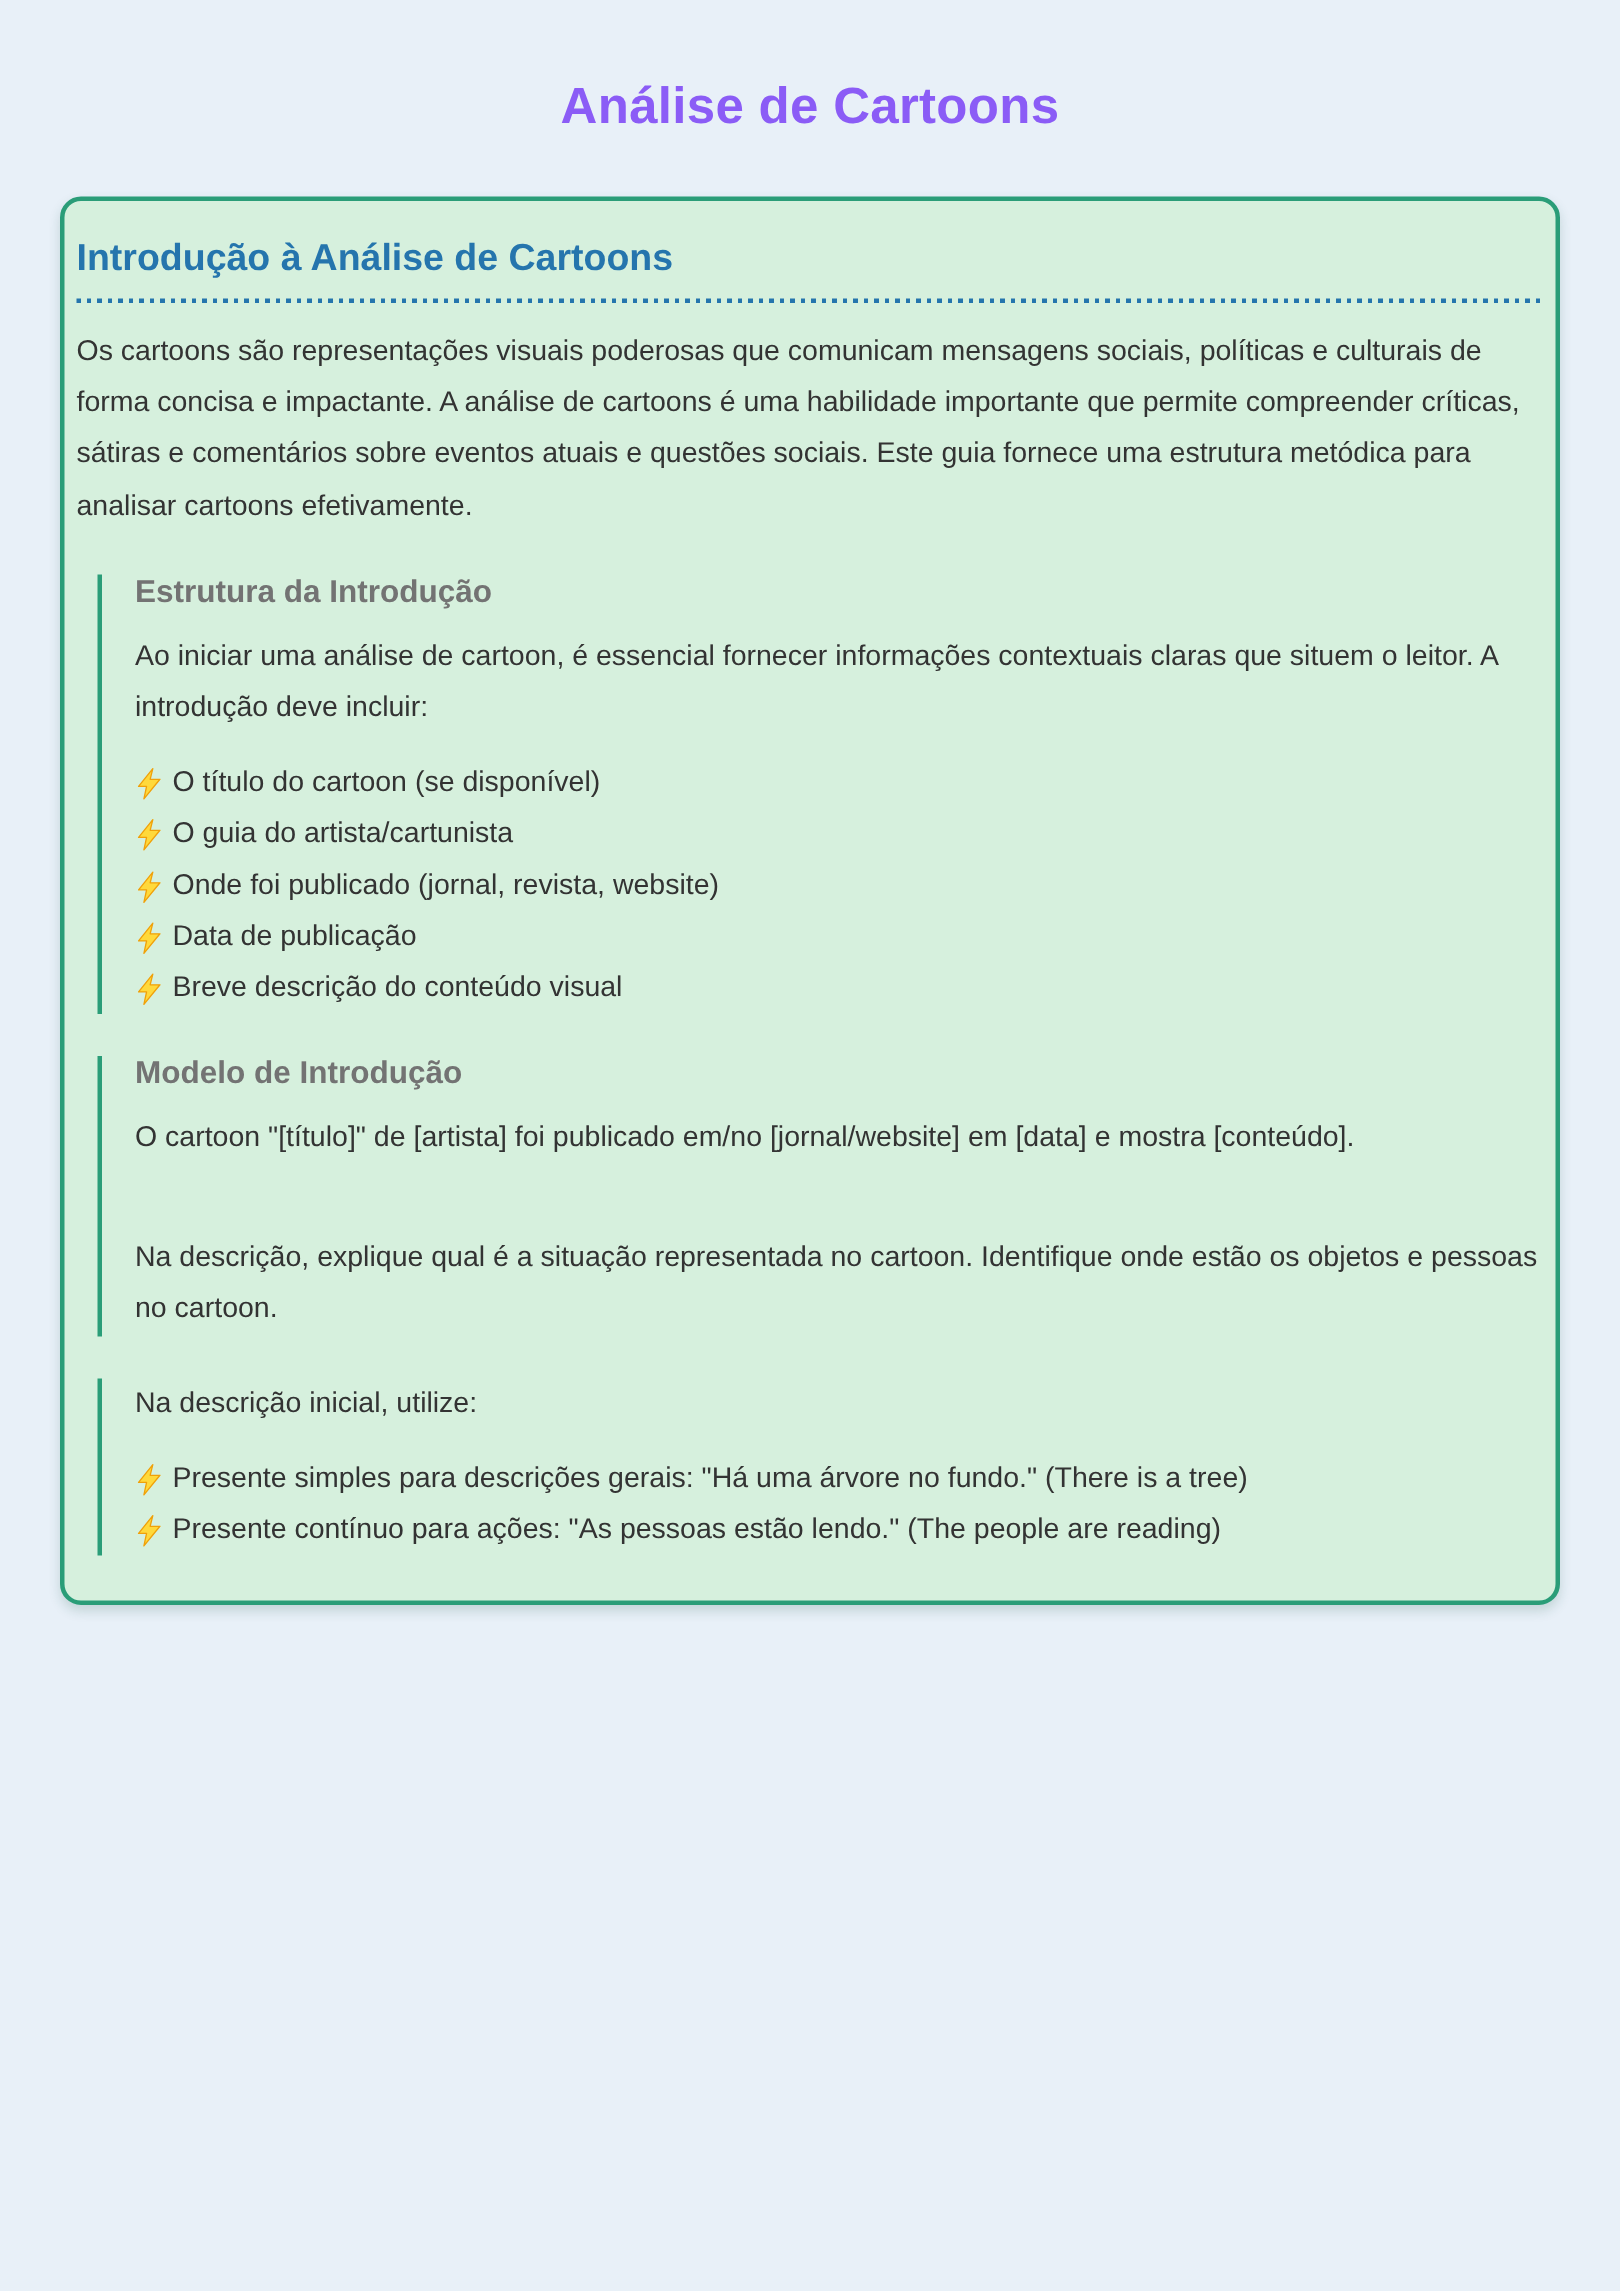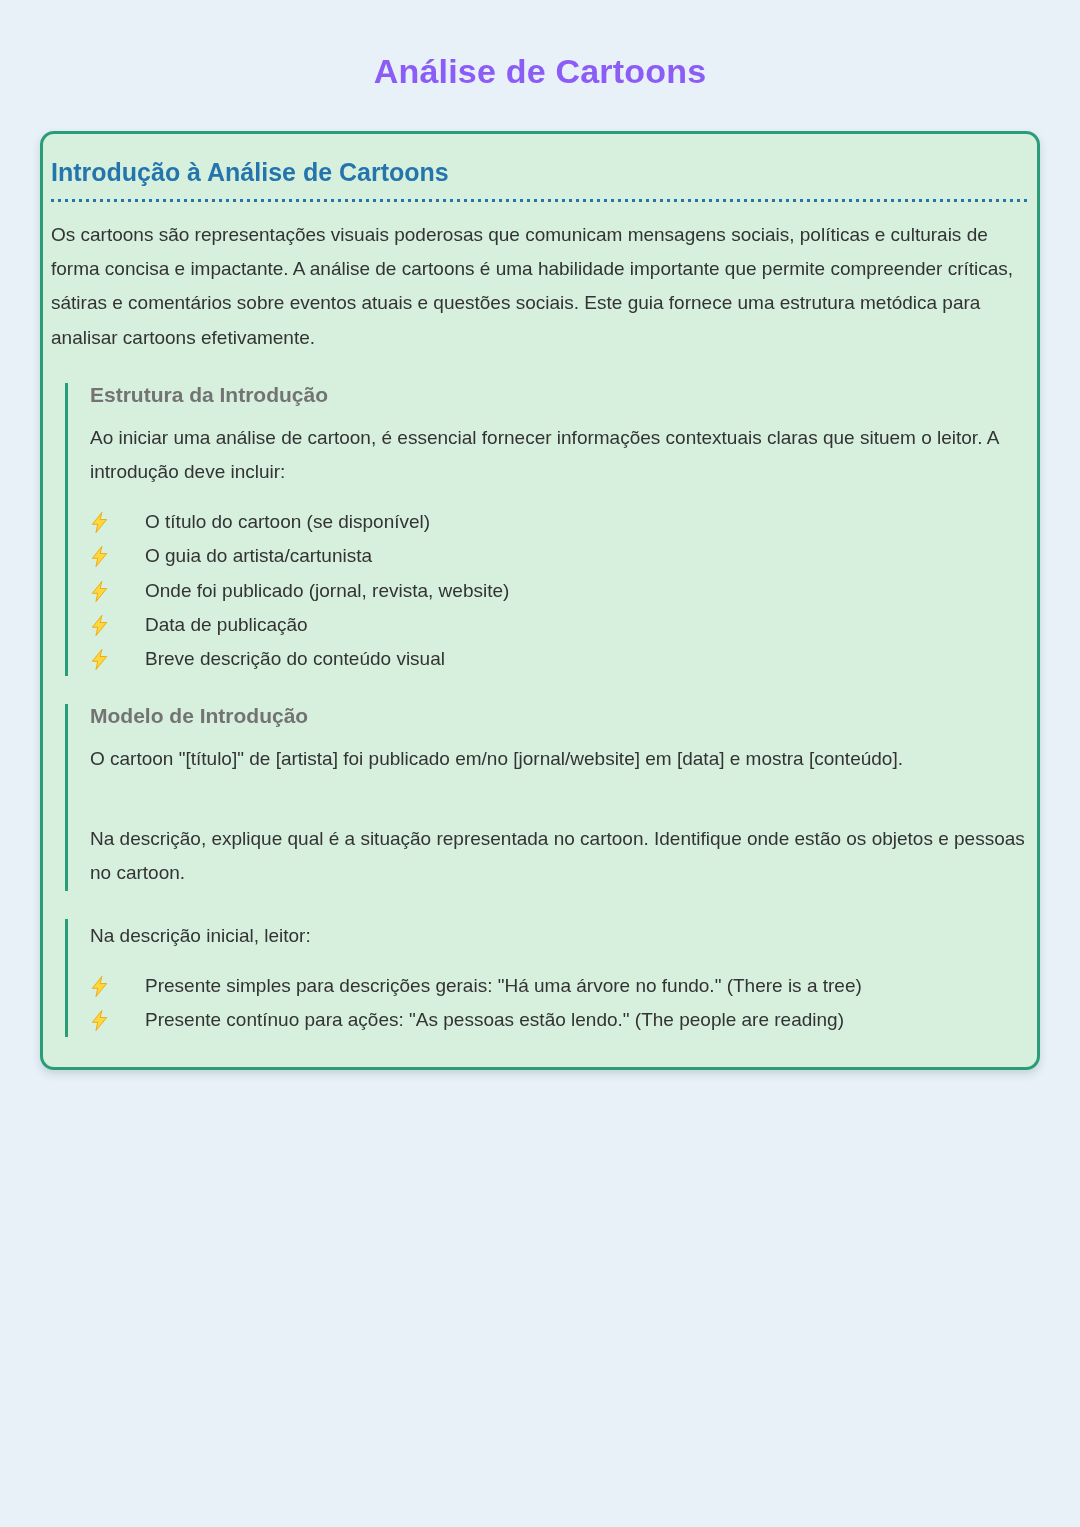--- a/index.html
+++ b/index.html
@@ -57,21 +57,21 @@
   }
   .gap-below { margin-bottom: 46px; }
   .bolt-list {
     list-style: none;
     margin: 0;
     padding: 0;
   }
   .bolt-list li {
     display: flex;
     align-items: flex-start;
-    gap: 36px;
+    gap: 6px;
     font-size: 19px;
     line-height: 1.8;
     color: #333333;
   }
   .bolt-icon {
     flex: 0 0 auto;
     width: 19px;
     height: 23px;
     margin-top: 6px;
   }
@@ -126,21 +126,21 @@
     </ul>
   </div>
 
   <div class="subsection">
     <h3 class="subsection-heading">Modelo de Introdução</h3>
     <p class="body-text gap-below">O cartoon "[título]" de [artista] foi publicado em/no [jornal/website] em [data] e mostra [conteúdo].</p>
     <p class="body-text last-paragraph">Na descrição, explique qual é a situação representada no cartoon. Identifique onde estão os objetos e pessoas no cartoon.</p>
   </div>
 
   <div class="subsection">
-    <p class="body-text">Na descrição inicial, leitor:</p>
+    <p class="body-text">Na descrição inicial, utilize:</p>
     <ul class="bolt-list">
       <li>
         <svg class="bolt-icon" viewBox="0 0 32 36" aria-hidden="true">
             <polygon points="20,1 4,21 13,21 10,35 28,13 17,13" fill="#ffd93b" stroke="#f0a10a" stroke-width="1.5" stroke-linejoin="round"></polygon>
           </svg>
         <span>Presente simples para descrições gerais: "Há uma árvore no fundo." (There is a tree)</span>
       </li>
       <li>
         <svg class="bolt-icon" viewBox="0 0 32 36" aria-hidden="true">
             <polygon points="20,1 4,21 13,21 10,35 28,13 17,13" fill="#ffd93b" stroke="#f0a10a" stroke-width="1.5" stroke-linejoin="round"></polygon>

